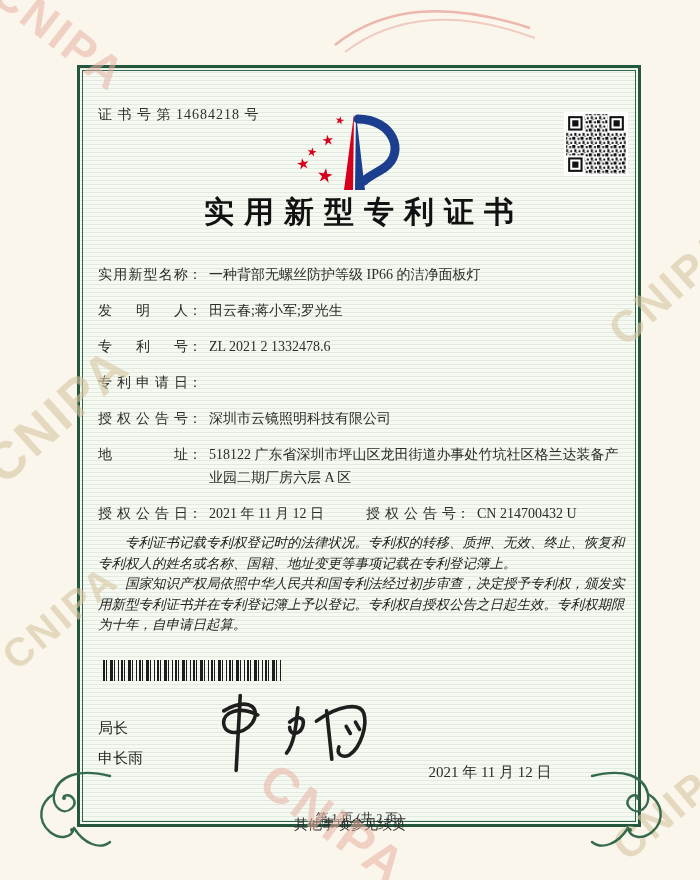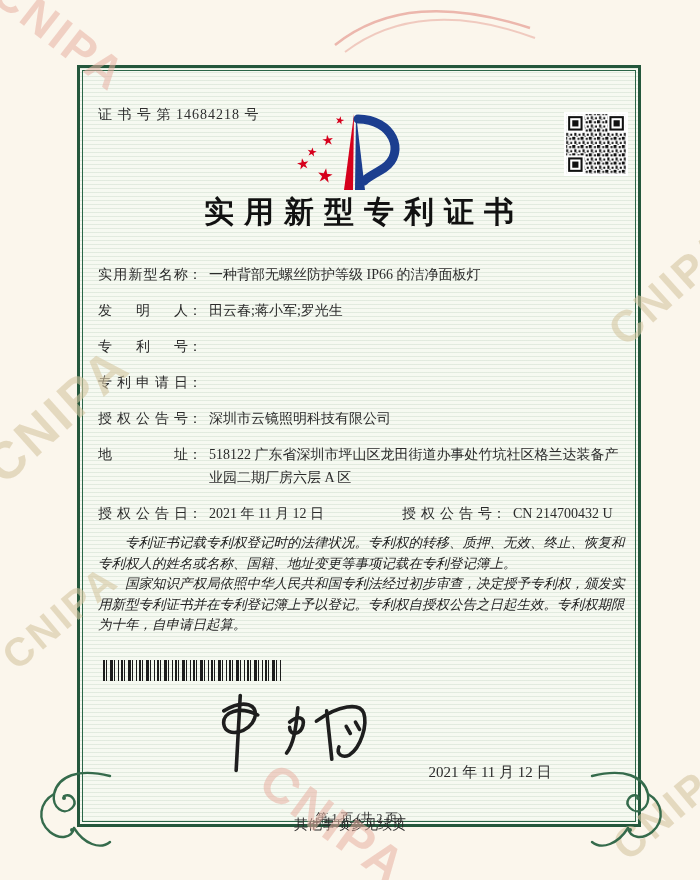--- a/index.html
+++ b/index.html
@@ -27,21 +27,21 @@
 
   .title { position:absolute; left:0; top:124px; width:100%; text-align:center;
            font-size:30px; font-weight:bold; color:#111; letter-spacing:10px; text-indent:10px; }
 
   .fields { position:absolute; left:18px; top:195px; width:528px; font-size:14px; color:#2b2b2b; }
   .frow { display:flex; align-items:flex-start; line-height:23px; margin-bottom:13px; }
   .flabel { display:inline-block; width:90px; text-align:justify; text-align-last:justify;
             white-space:nowrap; flex:0 0 90px; }
   .colon { flex:0 0 auto; }
   .fvalue { flex:1 1 auto; margin-left:7px; }
-  .grant-row { display:flex; margin-top:2px; line-height:23px;gap:36px; }
+  .grant-row { display:flex; margin-top:2px; line-height:23px; }
   .grant-left { display:flex; width:268px; flex:0 0 268px; }
   .grant-right { display:flex; }
   .paras { margin-top:8px; font-size:13.5px; line-height:20.5px; color:#222; font-style:italic; }
   .paras p { text-indent:2em; margin:0; }
 
   .barcode { position:absolute; left:23px; top:592px; width:178px; height:21px;
              background:repeating-linear-gradient(90deg,
                #1c1c1c 0 2px, rgba(0,0,0,0) 2px 3px,
                #1c1c1c 3px 4px, rgba(0,0,0,0) 4px 7px,
                #1c1c1c 7px 10px, rgba(0,0,0,0) 10px 11px,
@@ -136,20 +136,21 @@
         <span class="fvalue">一种背部无螺丝防护等级 IP66 的洁净面板灯</span>
       </div>
       <div class="frow">
         <span class="flabel">发明人</span>
           <span class="colon">：</span>
         <span class="fvalue">田云春;蒋小军;罗光生</span>
       </div>
       <div class="frow">
         <span class="flabel">专利号</span>
           <span class="colon">：</span>
+        <span class="fvalue">ZL 2021 2 1332478.6</span>
       </div>
       <div class="frow">
         <span class="flabel">专利申请日</span>
           <span class="colon">：</span>
       </div>
       <div class="frow">
         <span class="flabel">授权公告号</span>
           <span class="colon">：</span>
         <span class="fvalue">深圳市云镜照明科技有限公司</span>
       </div>
@@ -173,20 +174,24 @@
       </div>
 
       <div class="paras">
         <p>专利证书记载专利权登记时的法律状况。专利权的转移、质押、无效、终止、恢复和专利权人的姓名或名称、国籍、地址变更等事项记载在专利登记簿上。</p>
         <p>国家知识产权局依照中华人民共和国专利法经过初步审查，决定授予专利权，颁发实用新型专利证书并在专利登记簿上予以登记。专利权自授权公告之日起生效。专利权期限为十年，自申请日起算。</p>
       </div>
     </div>
 
     <div class="barcode"></div>
 
+    <div class="signer">
+      <div>局长</div>
+      <div>申长雨</div>
+    </div>
 
     <svg class="signature" viewBox="0 0 175 85">
       <g fill="none" stroke="#1e1e1e" stroke-width="3.5" stroke-linecap="round">
         <path d="M28,20 C48,8 62,14 58,27 C54,41 30,47 28,33 C26,21 44,15 61,24"></path>
         <path d="M44,5 L40,78"></path>
         <path d="M92,31 C100,24 107,26 105,34 C103,43 92,45 92,36"></path>
         <path d="M100,17 C98,38 96,52 89,61"></path>
         <path d="M118,30 C140,14 160,12 164,22 C168,34 161,56 150,63 C143,66 137,62 140,55"></path>
         <path d="M128,20 L133,67"></path>
         <path d="M147,35 l4,7"></path>

